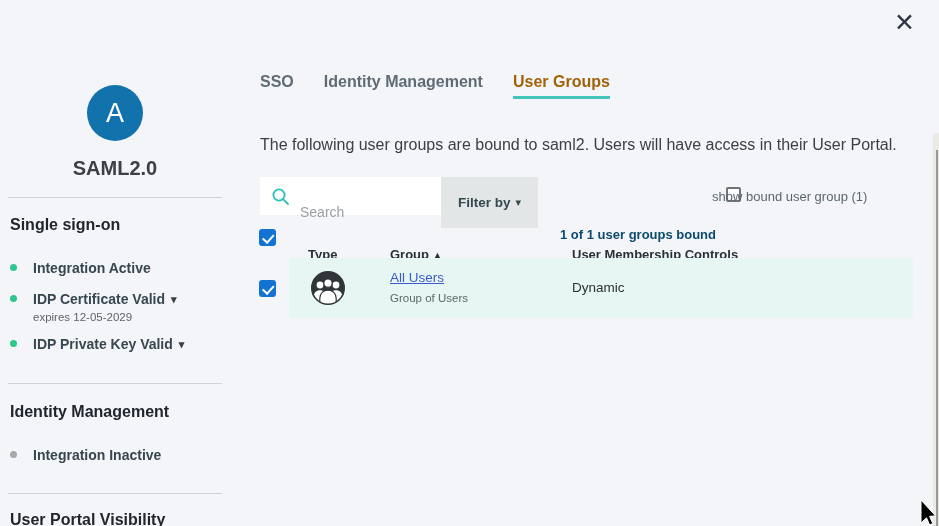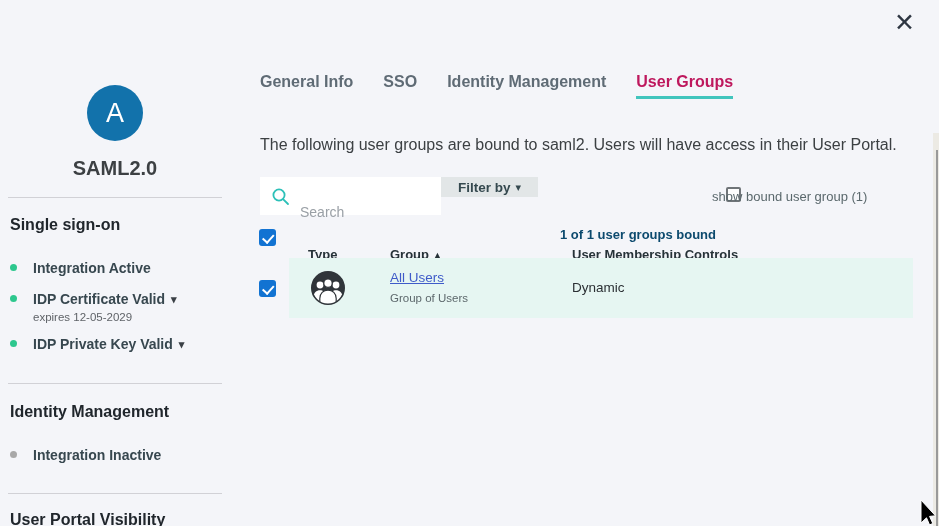--- a/index.html
+++ b/index.html
@@ -25,31 +25,31 @@
   .bullet { left:10px; width:7px; height:7px; border-radius:50%; }
   .bullet.ok { background:#2dc78e; }
   .bullet.off { background:#a8a8a8; }
   .side-item { left:33px; font-size:14px; font-weight:bold; color:#37474f; white-space:nowrap; }
   .side-item .caret { font-size:11px; margin-left:6px; color:#3a4046; vertical-align:1px; }
   .side-note { left:33px; font-size:11.5px; color:#5f6368; }
 
   
   .tabs { left:260px; top:73px; display:flex; gap:30px; }
   .tab { font-size:16px; font-weight:bold; color:#5f6b75; padding-bottom:5px; cursor:pointer; white-space:nowrap; }
-  .tab.active { color:#be185d; border-bottom:3.5px solid #41c5bd; }
+  .tab.active { color:#a16207; border-bottom:3.5px solid #41c5bd; }
 
   .desc { left:260px; top:136px; font-size:16px; color:#3c4043; }
 
   
   .searchbox { left:260px; top:177px; width:181px; height:38px; background:#ffffff; display:flex; align-items:center; }
   .searchbox svg { margin-left:11px; flex:0 0 auto; }
   .searchbox input { border:none; outline:none; background:transparent; margin-left:8px; width:130px;
                      font-size:14px; color:#333; font-family:"Liberation Sans",sans-serif;margin-top:32px; }
   .searchbox input::placeholder { color:#9aa0a6; }
-  .filter-btn { left:441px; top:177px; width:97px; height:20px; background:#e2e6e7; display:flex;
+  .filter-btn { left:441px; top:177px; width:97px; height:51px; background:#e2e6e7; display:flex;
                 align-items:center; justify-content:center; cursor:pointer; }
   .filter-btn .lbl { font-size:13.5px; font-weight:bold; color:#35494f; }
   .filter-btn .caret { font-size:11px; margin-left:5px; color:#35494f; }
   .count-text { left:560px; top:189px; font-size:13px; font-weight:bold; color:#0c4a6e;margin-top:38px; }
   .cb-empty { left:726px; top:187px; width:15px; height:15px; border:2px solid #6f7478; border-radius:2px; background:#fdfdfd; cursor:pointer; }
   .show-bound-lbl { left:712px; top:189px; font-size:13px; font-weight:normal; color:#5a686c; cursor:pointer; }
 
   
   .cb-checked { width:17px; height:17px; background:#1273d2; border-radius:3px; position:absolute; cursor:pointer; }
   .cb-checked::after { content:""; position:absolute; left:5.5px; top:2.5px; width:4.5px; height:8.5px;
@@ -95,21 +95,20 @@
 <div class="abs divider" style="top:383px"></div>
 <div class="abs side-heading" style="top:403px">Identity Management</div>
 
 <div class="abs bullet off" style="top:451px"></div>
 <div class="abs side-item" style="top:447px">Integration Inactive</div>
 
 <div class="abs divider" style="top:493px"></div>
 <div class="abs side-heading" style="top:511px">User Portal Visibility</div>
 
 <div class="abs tabs">
-  <div class="tab">General Info</div>
   <div class="tab">SSO</div>
   <div class="tab">Identity Management</div>
   <div class="tab active">User Groups</div>
 </div>
 
 <div class="abs desc">The following user groups are bound to saml2. Users will have access in their User Portal.</div>
 
 <div class="abs searchbox">
   <svg width="19" height="19" viewBox="0 0 19 19">
     <circle cx="8" cy="8" r="5.6" fill="none" stroke="#2cc0b8" stroke-width="1.8"></circle>

